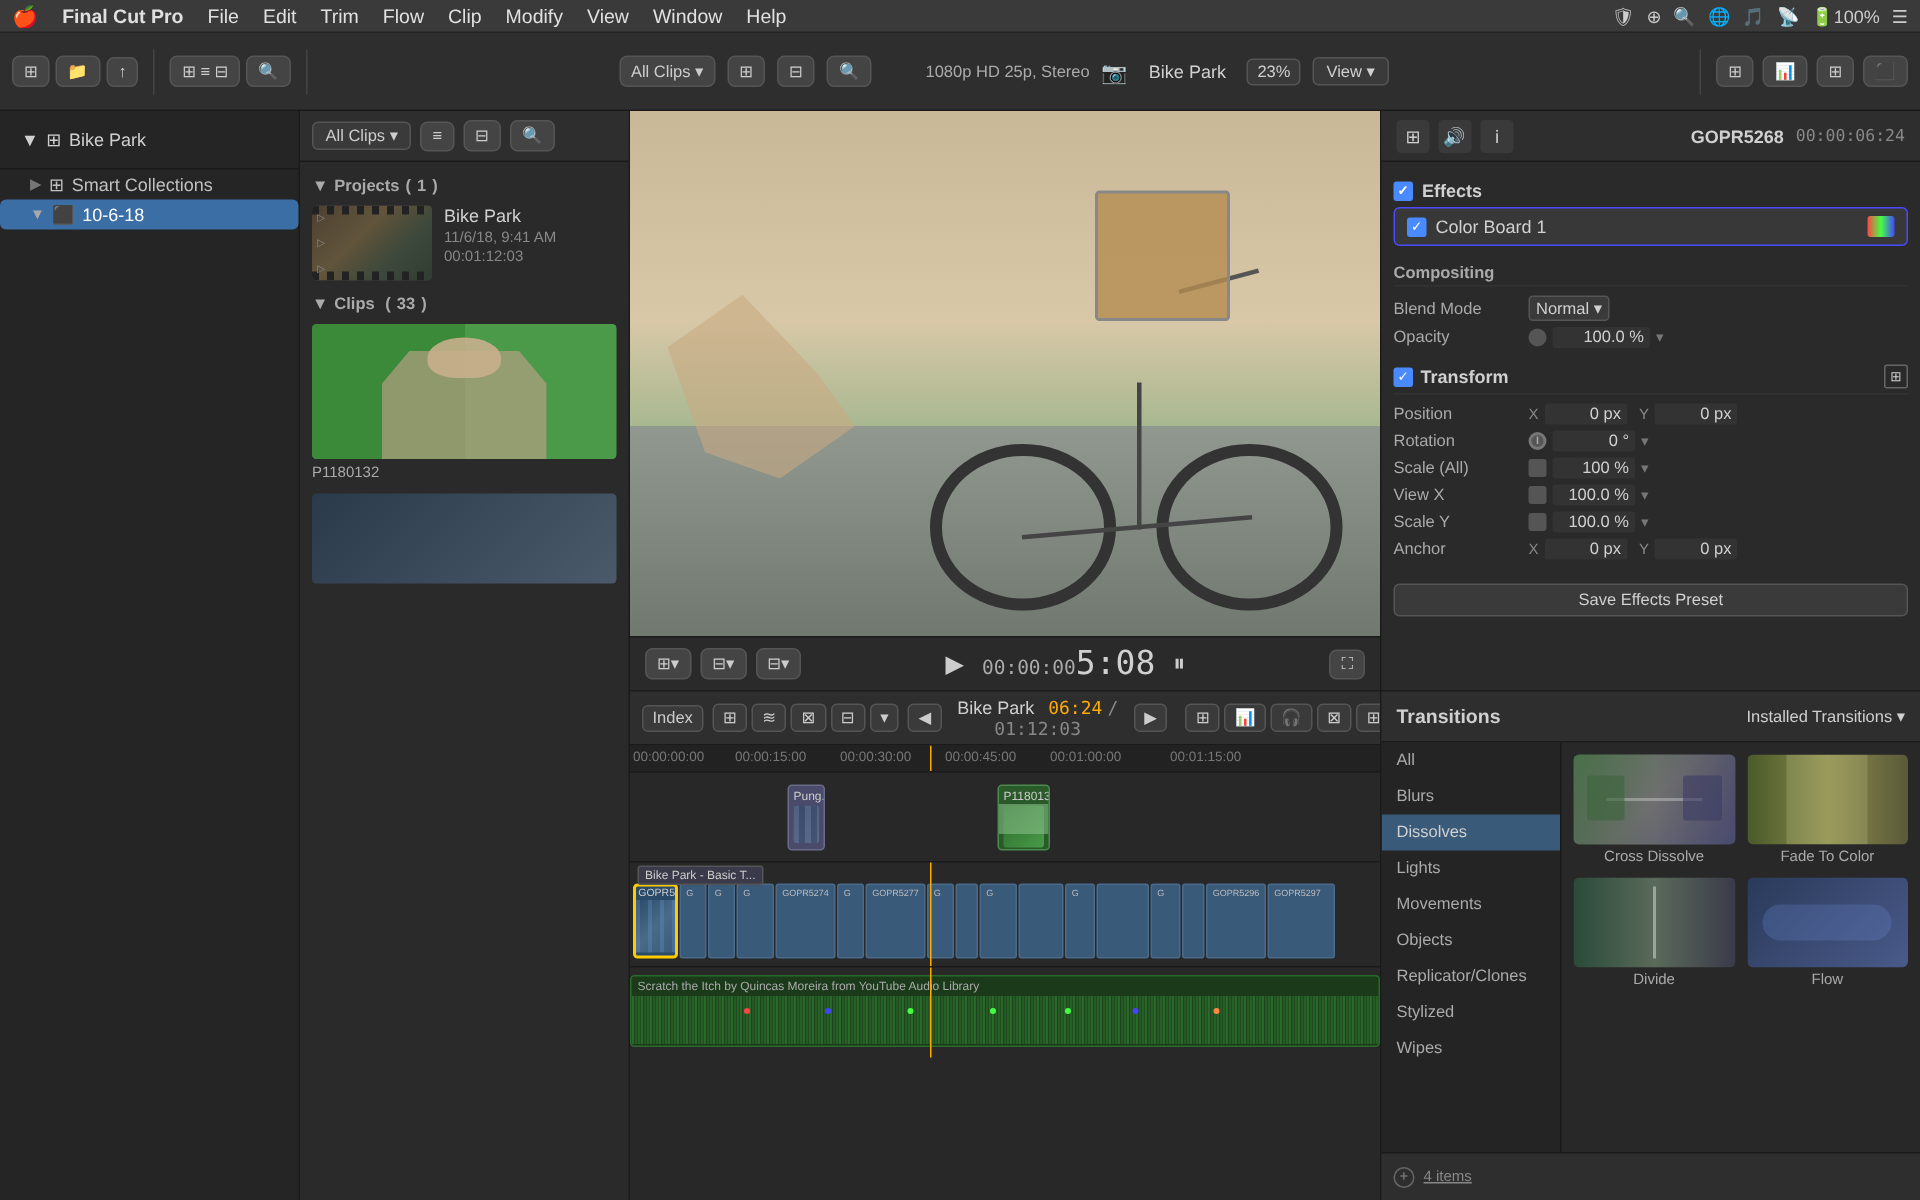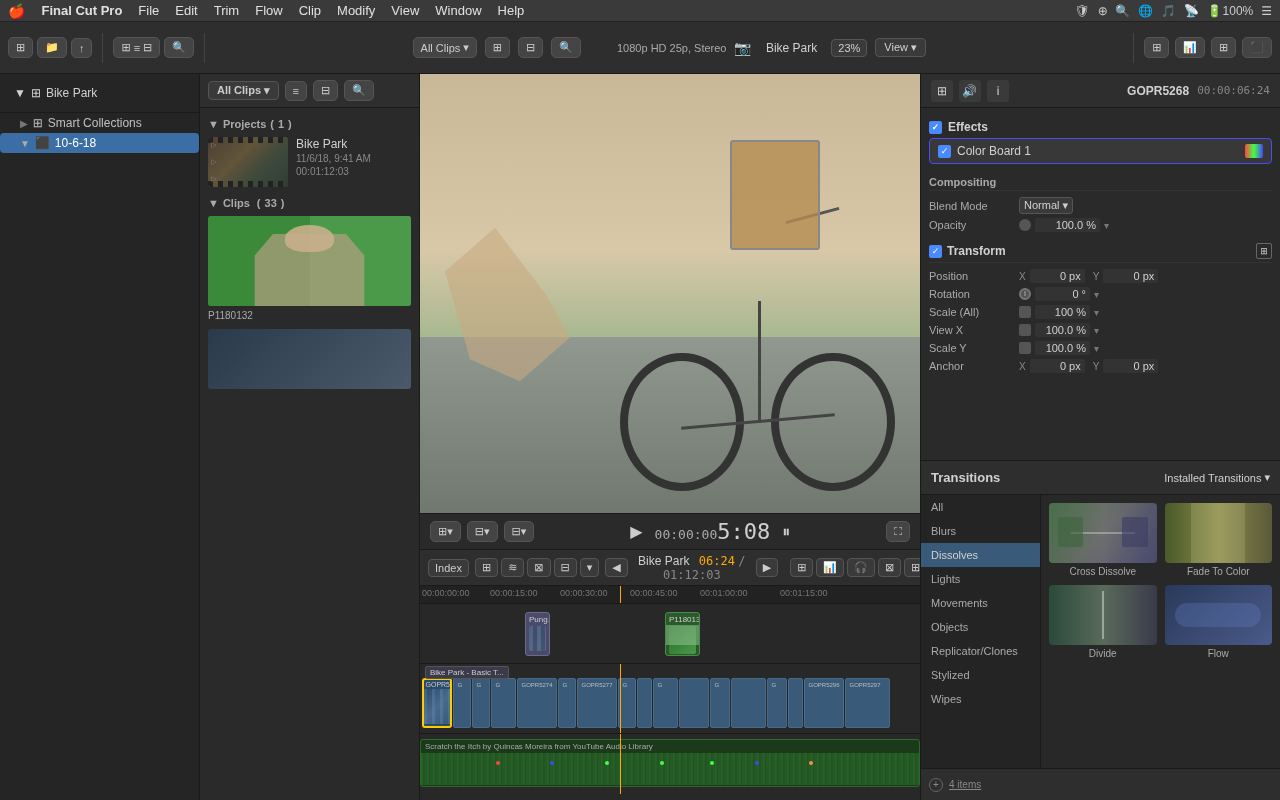--- a/index.html
+++ b/index.html
@@ -159,21 +159,20 @@
       gap: 6px;
     }
     .browser-filter {
       background: #3a3a3a;
       border: 1px solid #555;
       border-radius: 4px;
       color: #ccc;
       padding: 2px 8px;
       font-size: 11px;
       cursor: pointer;
-      font-weight: bold;
     }
     .browser-content {
       flex: 1;
       overflow-y: auto;
       padding: 4px;
     }
     .section-header {
       display: flex;
       align-items: center;
       gap: 4px;
@@ -633,21 +632,21 @@
             <span style="font-size:13px;color:#aaa;">00:00:00</span><span style="font-size:22px;color:#d0d0d0;">5:08</span>
           </span>
           <button class="transport-btn">⏸</button>
         </div>
         <div style="display:flex;align-items:center;gap:6px;">
           <div class="toolbar-btn">⛶</div>
         </div>
       </div>
     </div>
 
-    <div style="height:251px;background:#282828;border-top:1px solid #1a1a1a;display:flex;flex-direction:column;">
+    <div style="height:340px;background:#282828;border-top:1px solid #1a1a1a;display:flex;flex-direction:column;">
 
       <div style="height:36px;background:#2e2e2e;display:flex;align-items:center;padding:0 8px;gap:6px;border-bottom:1px solid #1a1a1a;">
         <div class="timeline-btn">Index</div>
         <div style="display:flex;gap:3px;">
           <div class="timeline-btn">⊞</div>
           <div class="timeline-btn">≋</div>
           <div class="timeline-btn">⊠</div>
           <div class="timeline-btn">⊟</div>
           <div class="timeline-btn">▾</div>
         </div>
@@ -900,20 +899,21 @@
           <div class="property-value">
             <span style="color:#888;font-size:10px;">X</span>
             <input class="property-input" value="0 px" style="">
             <span style="color:#888;font-size:10px;margin-left:4px;">Y</span>
             <input class="property-input" value="0 px" style="">
           </div>
         </div>
       </div>
 
       
+      <button class="save-preset-btn">Save Effects Preset</button>
 
     </div>
   </div>
 </div>
 
 <div style="position:fixed;bottom:0;right:0;width:360px;height:340px;background:#282828;border-left:1px solid #1a1a1a;border-top:1px solid #1a1a1a;display:flex;flex-direction:column;z-index:100;">
 
   <div style="height:34px;background:#2e2e2e;display:flex;align-items:center;justify-content:space-between;padding:0 10px;border-bottom:1px solid #1a1a1a;">
     <span style="font-size:13px;font-weight:600;color:#d0d0d0;">Transitions</span>
     <div style="font-size:11px;color:#d0d0d0;cursor:pointer;display:flex;align-items:center;gap:3px;">

